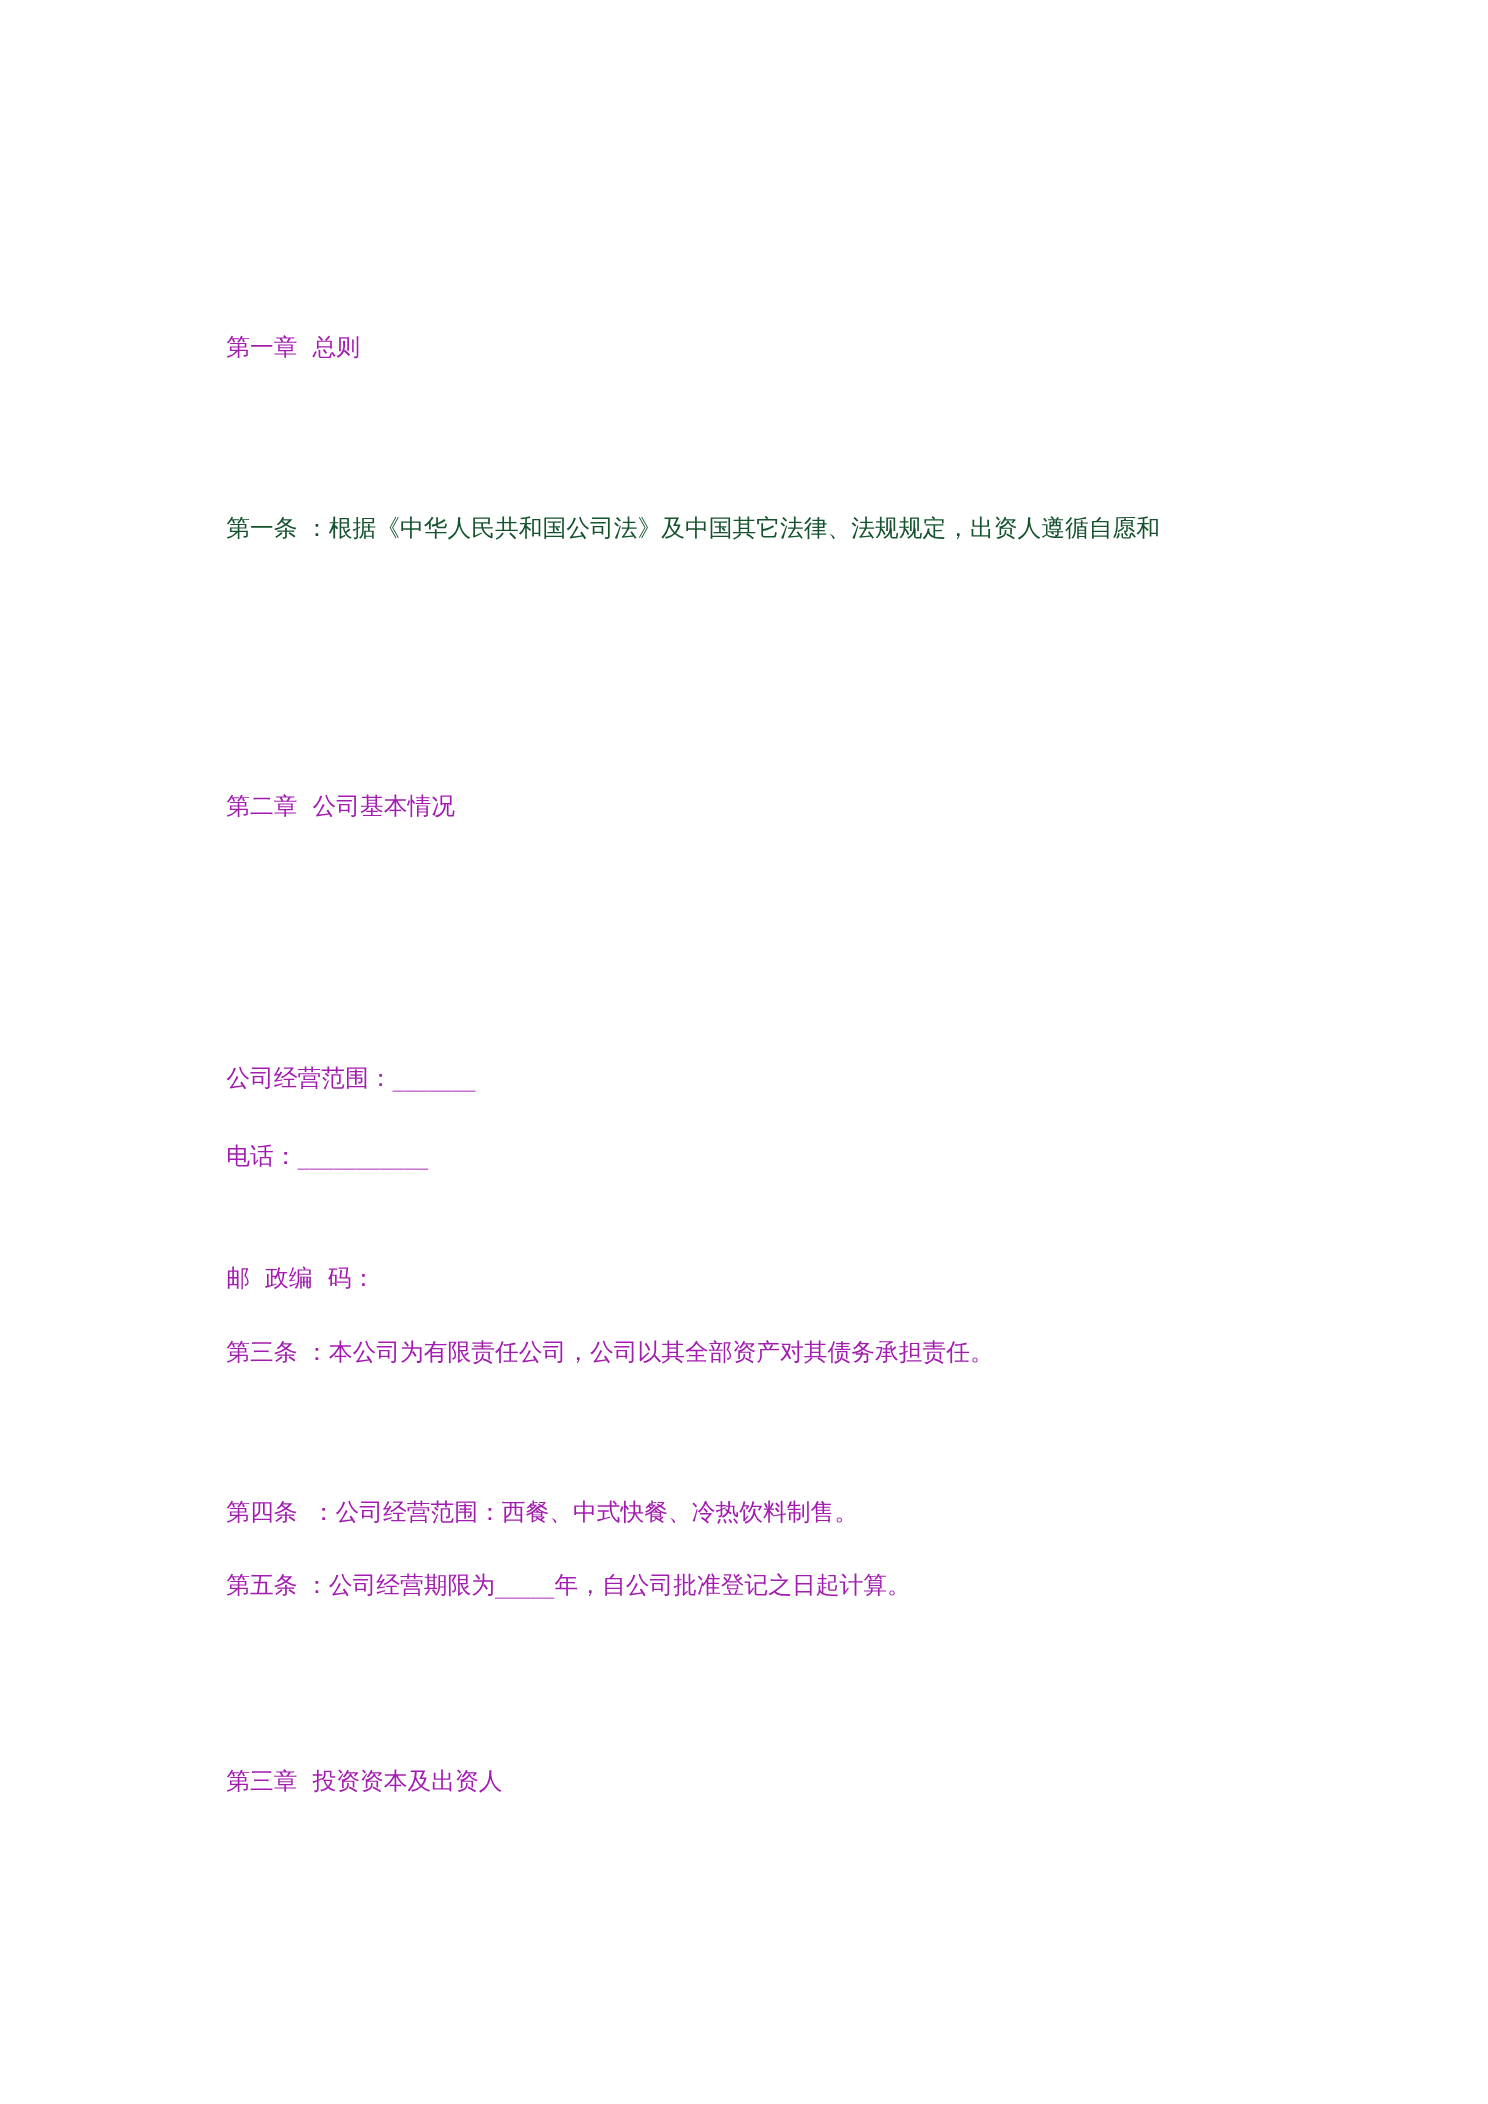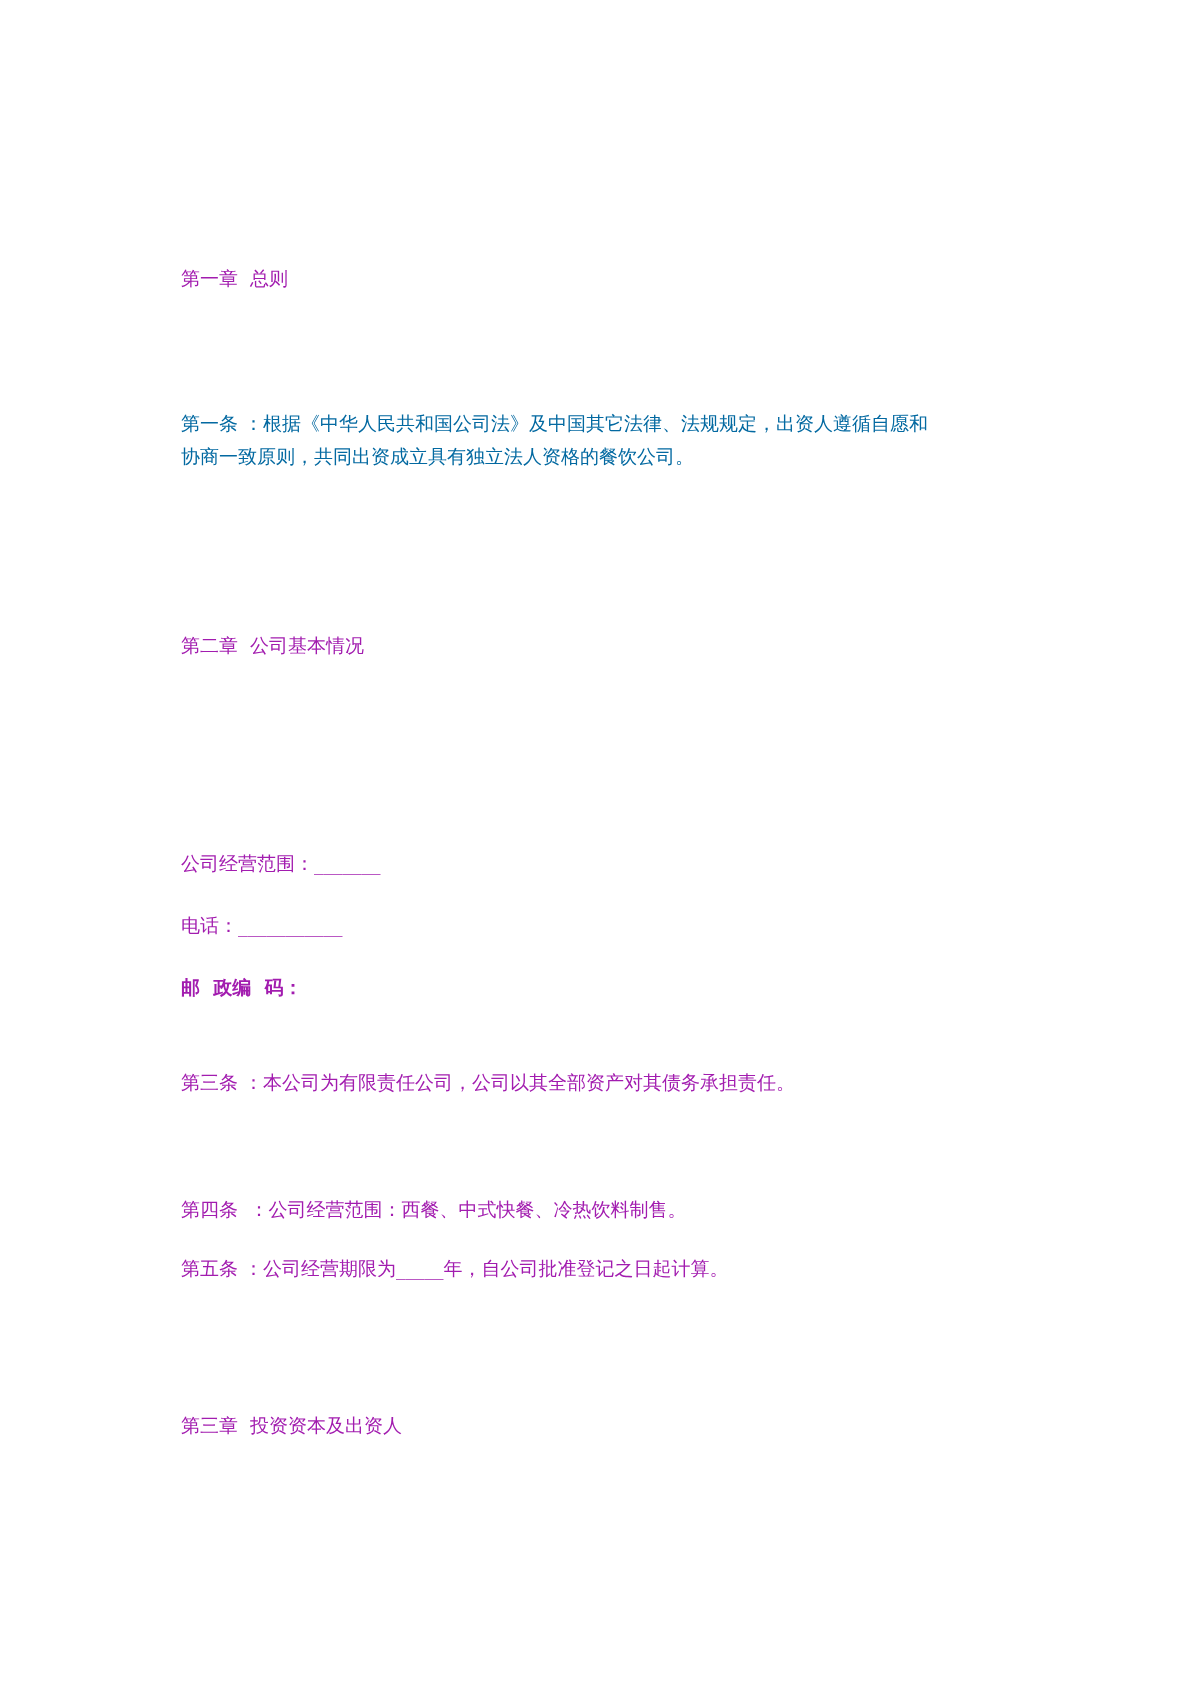--- a/index.html
+++ b/index.html
@@ -1,41 +1,40 @@
 <!DOCTYPE html>
 <html><head>
   <meta charset="utf-8">
   <style>
     html, body { margin: 0; padding: 0; background: #ffffff; }
     body { width: 1190px; height: 1683px; position: relative; overflow: hidden; font-family: "DejaVu Serif", "Liberation Serif", serif; color: #1a1a1a; }
     .page { position: absolute; left: 0; top: 0; width: 1190px; height: 1683px; background: #ffffff; }
     .title { position: absolute; left: 0; width: 1190px; top: 165px; text-align: center; font-size: 37px; font-weight: bold; color: #000; letter-spacing: 1px; line-height: 48px; }
     .line { position: absolute; left: 181px; font-size: 19px; line-height: 30px; white-space: pre; color: #a21caf; }
-    .para { position: absolute; left: 181px; width: 840px; font-size: 19px; line-height: 33px; color: #0369a1; }
+    .para { position: absolute; left: 181px; width: 840px; font-size: 19px; line-height: 33px; color: #14532d; }
   </style>
 </head>
 <body>
 
 <div class="page">
 
   <div class="line" style="top:263px;">第一章  总则</div>
 
   <div class="para" style="top:407px;">
     <div>第一条 ：根据《中华人民共和国公司法》及中国其它法律、法规规定，出资人遵循自愿和</div>
-    <div>协商一致原则，共同出资成立具有独立法人资格的餐饮公司。</div>
   </div>
 
   <div class="line" style="top:630px;">第二章  公司基本情况</div>
 
 
   <div class="line" style="top:848px;"><span>公司经营范围：</span><span>_______</span></div>
 
   <div class="line" style="top:910px;"><span>电话：</span><span>___________</span></div>
 
-  <div class="line" style="top:972px;font-weight:bold;"><span>邮  政编  码：</span></div>
+  <div class="line" style="top:1008px;"><span>邮  政编  码：</span></div>
 
   <div class="line" style="top:1067px;text-align:right;">第三条 ：本公司为有限责任公司，公司以其全部资产对其债务承担责任。</div>
 
   <div class="line" style="top:1196px;font-family:Liberation Mono, monospace;">第四条 ：公司经营范围：西餐、中式快餐、冷热饮料制售。</div>
 
   <div class="line" style="top:1253px;"><span>第五条 ：公司经营期限为</span><span>_____</span><span>年，自公司批准登记之日起计算。</span></div>
 
   <div class="line" style="top:1410px;">第三章  投资资本及出资人</div>
 </div>
 

